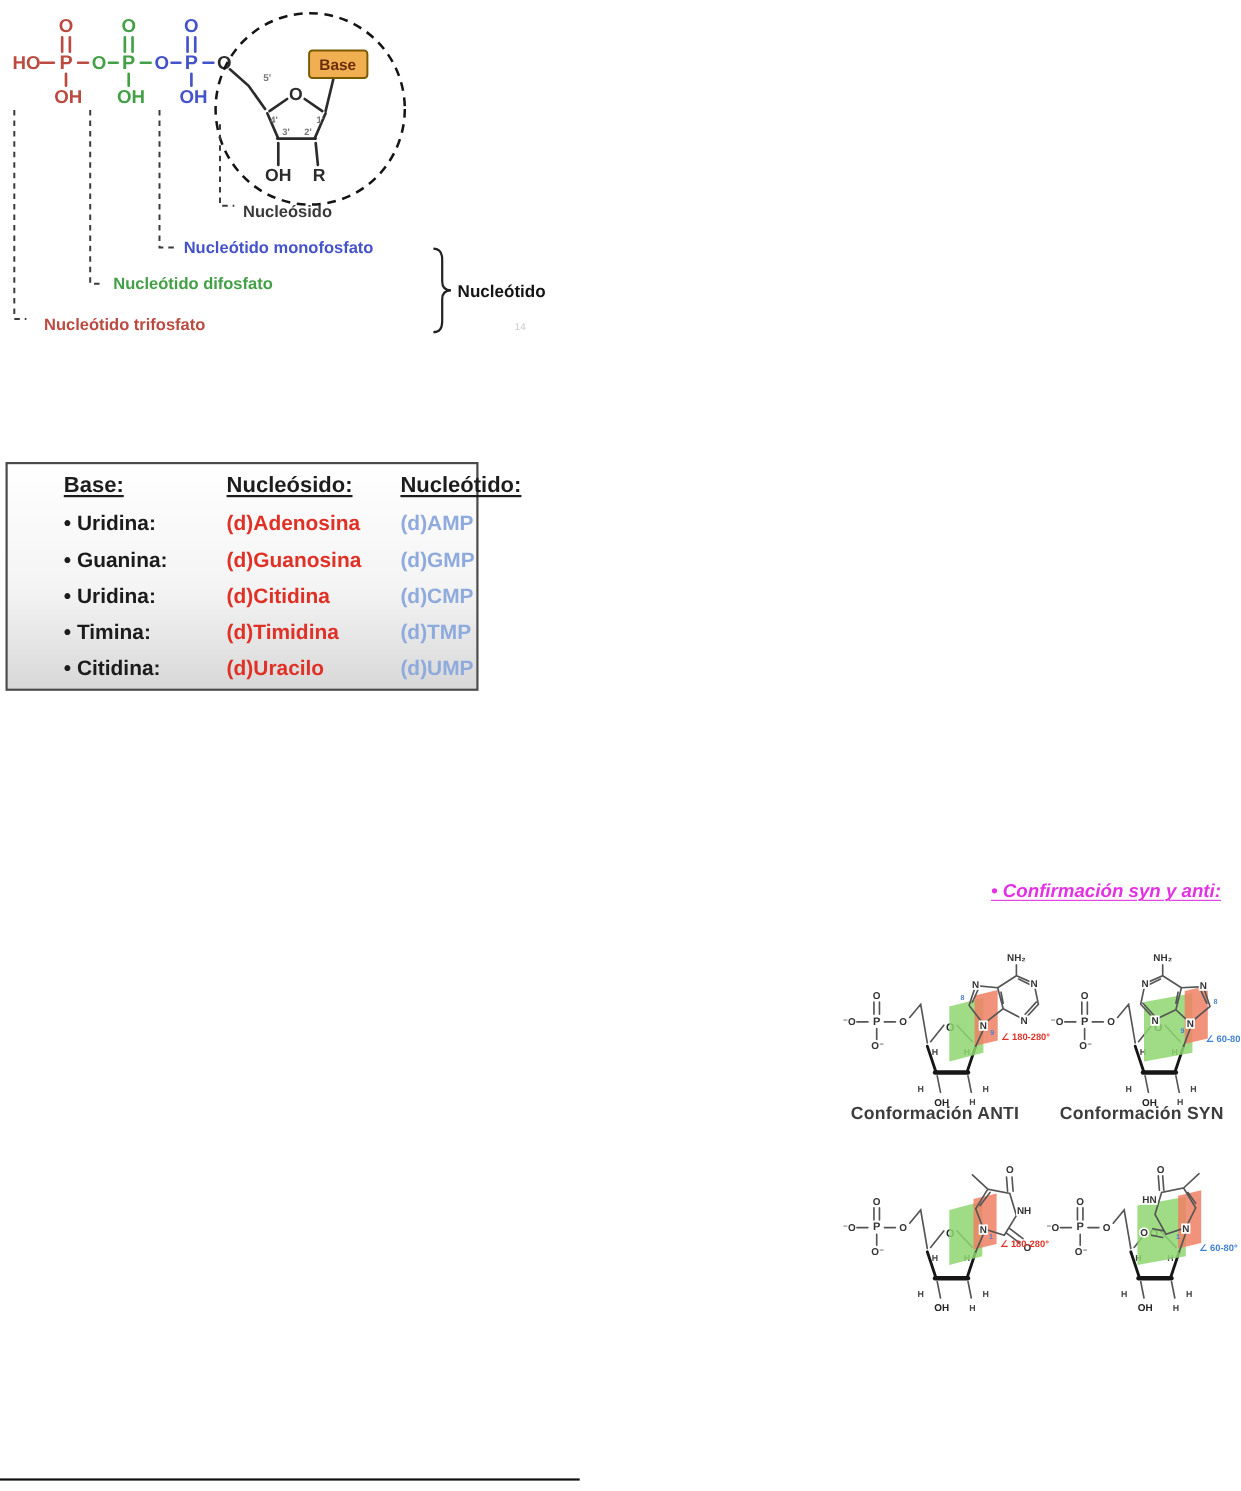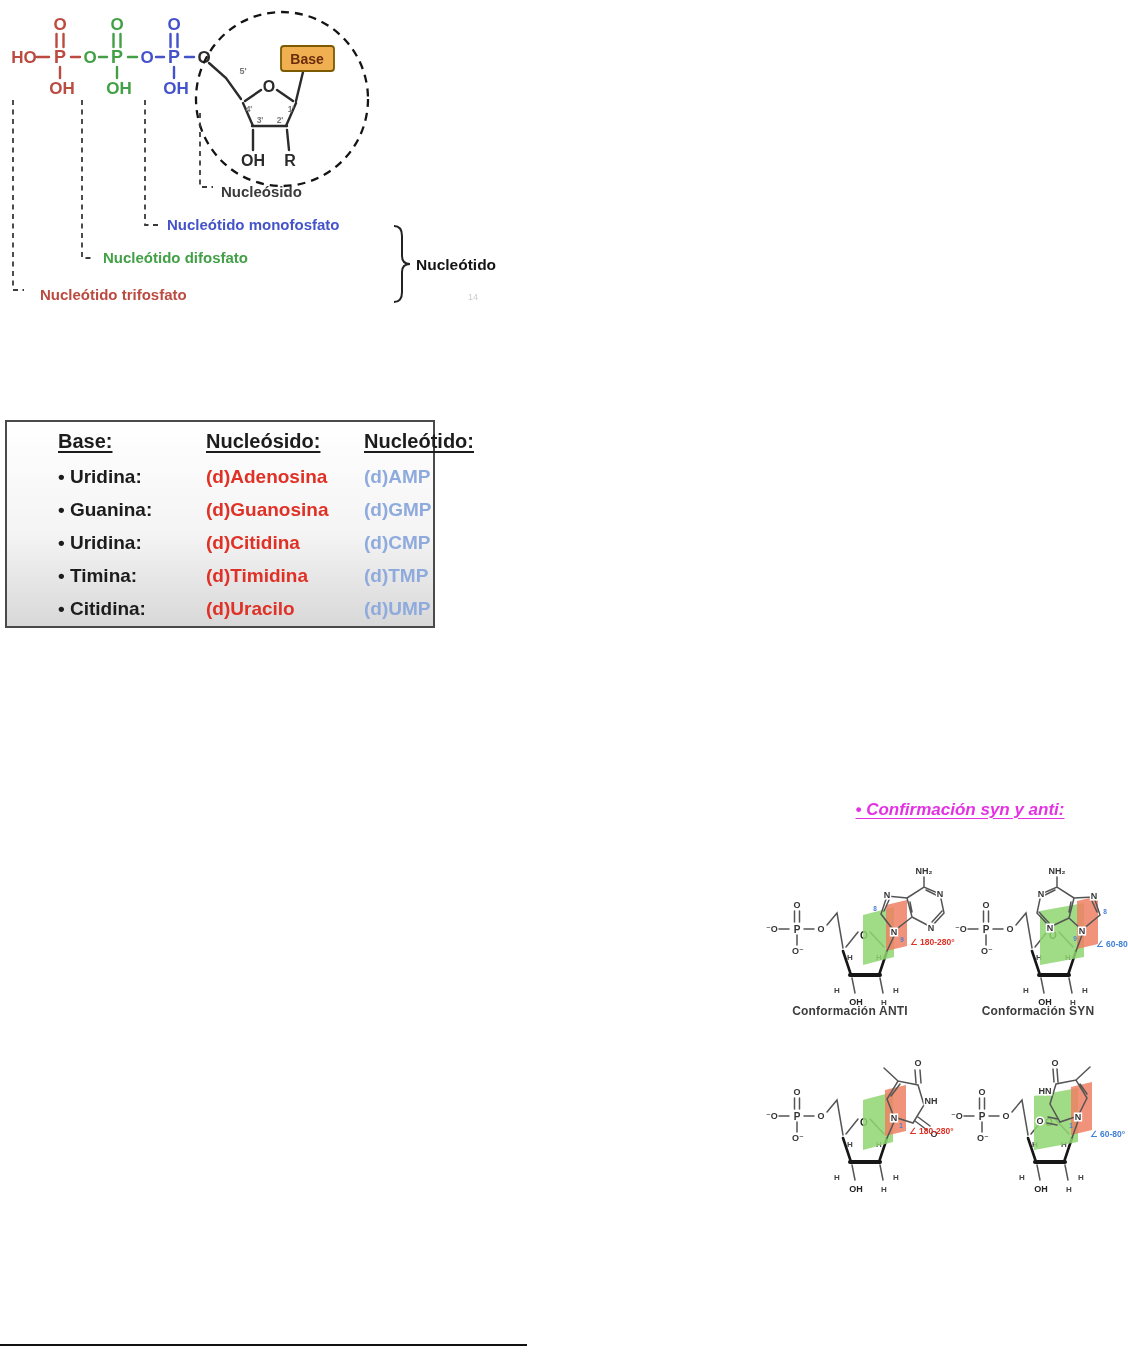--- a/index.html
+++ b/index.html
@@ -16,25 +16,25 @@
             border:2px solid #4a4a4a;box-sizing:border-box;
             background:linear-gradient(180deg,#ffffff 0%,#f4f4f4 55%,#d8d8d8 100%);
             display:grid;grid-template-columns:148px 158px 118px;
             grid-template-rows:38px repeat(5,33px);align-items:center;
             font-weight:bold;font-size:19px;color:#1c1c1c;}
   .nt-table .cell{padding-left:15px;white-space:nowrap;margin-left:36px;}
   .nt-table .hdr{font-size:20px;text-decoration:underline;text-underline-offset:3px;}
   .col-red{color:#e03127;}
   .col-blue{color:#8faadc;}
   
-  .conf-heading{position:absolute;left:810px;top:800px;width:300px;text-align:center;
+  .conf-heading{position:absolute;left:810px;top:800px;width:300px;text-align:right;
                 font-size:17px;font-weight:bold;font-style:italic;
                 color:#e431e4;text-decoration:underline;text-underline-offset:3px;
                 white-space:nowrap;}
-  .conf-label{position:absolute;width:160px;text-align:center;font-size:12px;
+  .conf-label{position:absolute;width:160px;text-align:center;font-size:16px;
               font-weight:bold;color:#3d3d3d;letter-spacing:.2px;white-space:nowrap;}
   .footnote-line{position:absolute;left:0;top:1344px;width:527px;height:2px;background:#111;}
 </style>
 </head>
 <body>
 
 <div class="page">
 
   <svg width="0" height="0">
     <defs>

